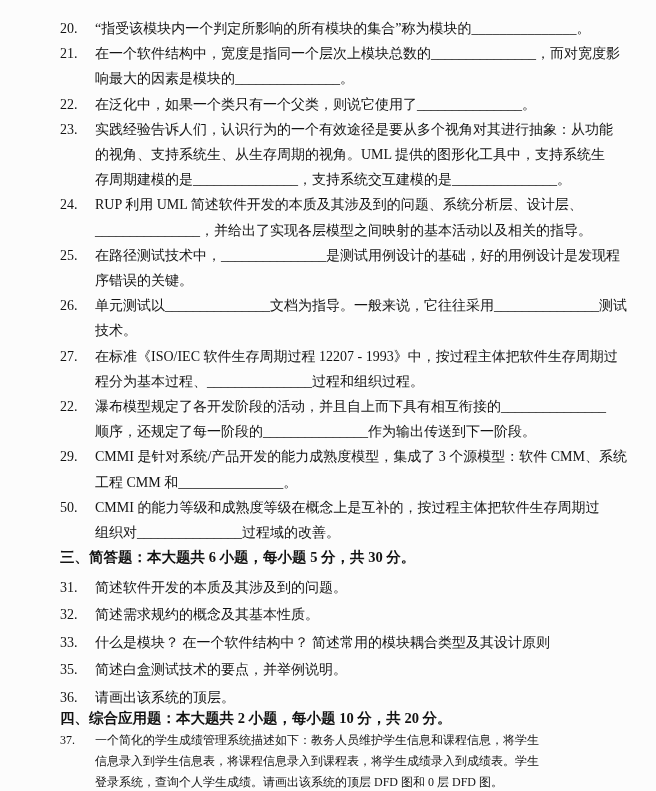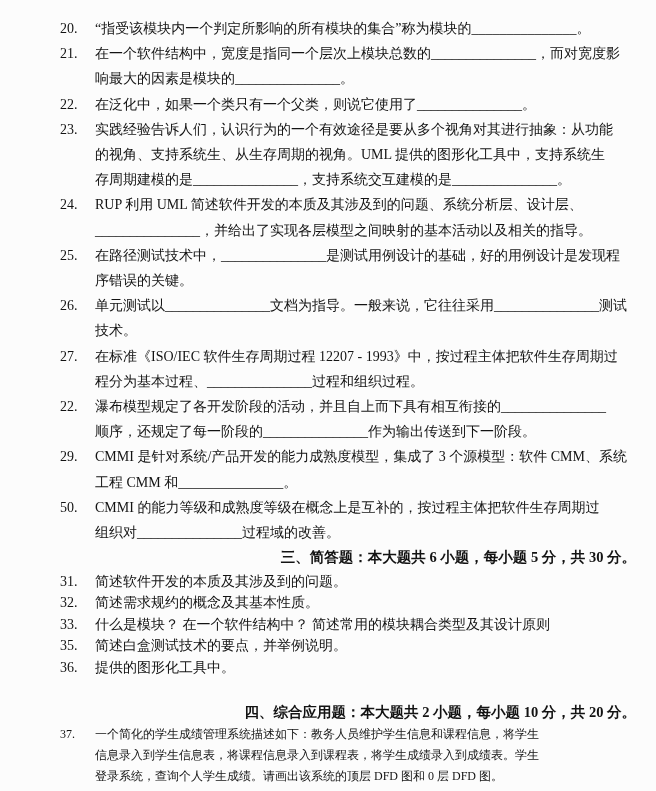--- a/index.html
+++ b/index.html
@@ -33,37 +33,36 @@
     white-space: pre-wrap;
     word-break: break-all;
   }
   .fill {
     font-size: 14px;
     line-height: 25.2px;
   }
   .short {
     font-size: 14px;
     line-height: 21.5px;
+    margin-top: 6px;
   }
   .applied {
     font-size: 12px;
     line-height: 21px;
     font-family: Liberation Serif, serif;
   }
   .sec-heading {
     font-weight: bold;
     font-size: 14.5px;
-    text-align: right;
   }
   .h3 {
     line-height: 25.5px;
   }
   .h4 {
     line-height: 21.5px;
-    margin-top: 24px;
   }
 </style>
 </head>
 <body>
 
 <div class="page">
 
   <div class="q fill">
     <span class="qnum">20.</span>
     <span class="qtext">“指受该模块内一个判定所影响的所有模块的集合”称为模块的_______________。</span>
@@ -147,21 +146,21 @@
   </div>
 
 
   <div class="q short">
     <span class="qnum">35.</span>
     <span class="qtext">简述白盒测试技术的要点，并举例说明。</span>
   </div>
 
   <div class="q short">
     <span class="qnum">36.</span>
-    <span class="qtext">提供的图形化工具中。</span>
+    <span class="qtext">请画出该系统的顶层。</span>
   </div>
 
   <div class="sec-heading h4">四、综合应用题：本大题共 2 小题，每小题 10 分，共 20 分。</div>
 
   <div class="q applied">
     <span class="qnum">37.</span>
     <span class="qtext">一个简化的学生成绩管理系统描述如下：教务人员维护学生信息和课程信息，将学生
 信息录入到学生信息表，将课程信息录入到课程表，将学生成绩录入到成绩表。学生
 登录系统，查询个人学生成绩。请画出该系统的顶层 DFD 图和 0 层 DFD 图。</span>
   </div>

